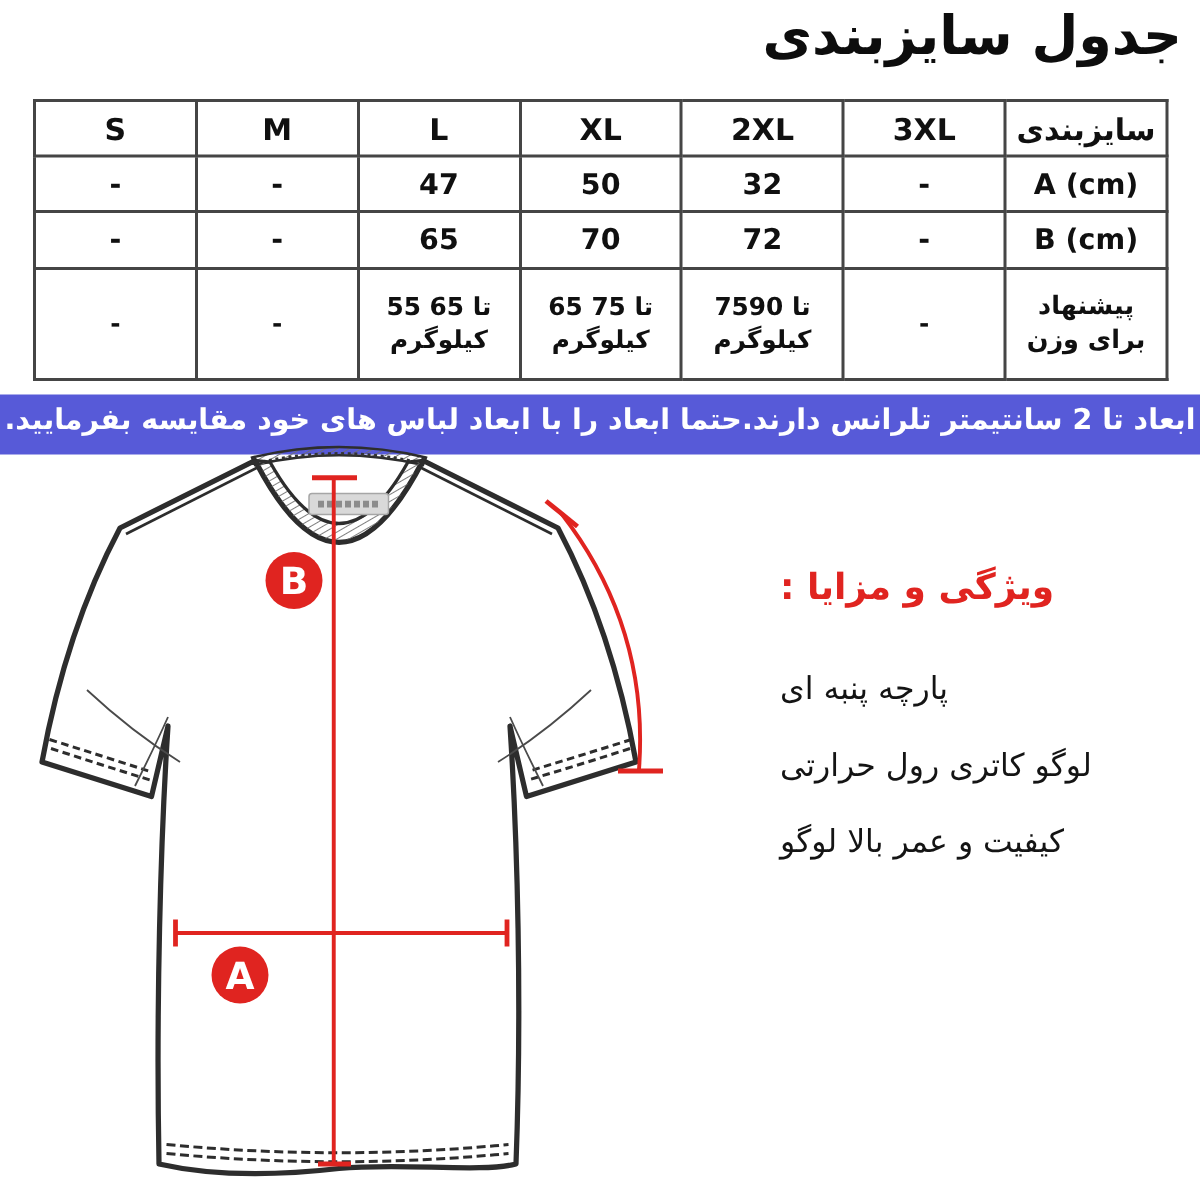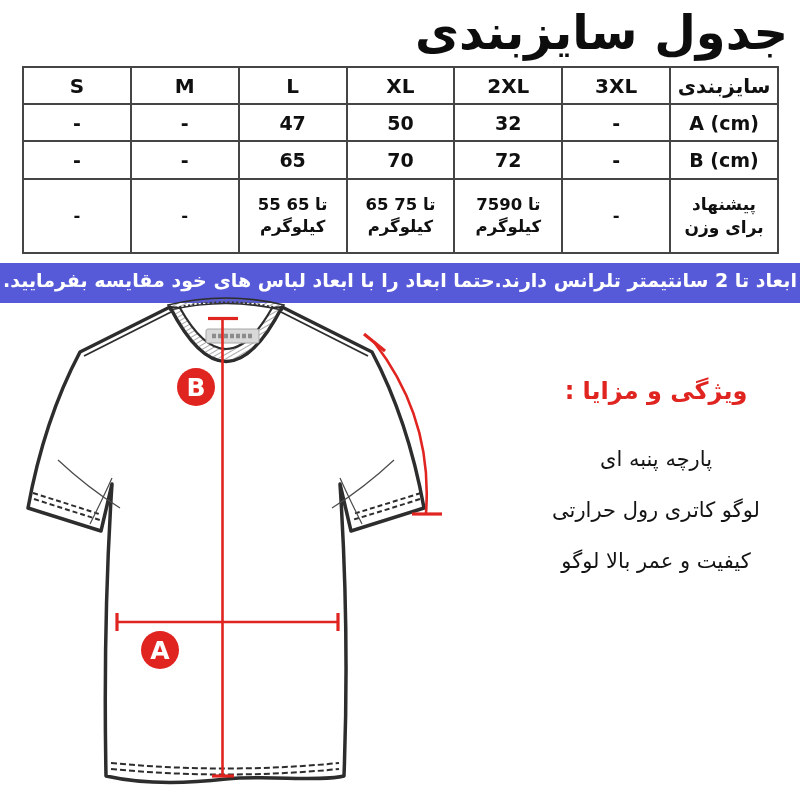--- a/index.html
+++ b/index.html
@@ -2,21 +2,21 @@
 <html><head>
 <meta charset="utf-8">
 <style>
   html,body{margin:0;padding:0;}
   body{
     width:800px;height:800px;position:relative;background:#ffffff;overflow:hidden;
     font-family:"DejaVu Sans", sans-serif;
   }
   .title{
     position:absolute;top:4px;right:12px;direction:rtl;
-    font-size:48px;font-weight:bold;color:#0d0d0d;letter-spacing:0;
+    font-size:36px;font-weight:bold;color:#0d0d0d;letter-spacing:0;
   }
   table.size-table{
     position:absolute;left:22px;top:66px;width:757px;
     border-collapse:collapse;table-layout:fixed;
   }
   table.size-table td,table.size-table th{
     border:2px solid #454545;text-align:center;vertical-align:middle;
     font-weight:bold;color:#101010;padding:0;white-space:pre-line;
   }
   tr.r-head{height:37px;}  tr.r-head th{font-size:20px;}
@@ -26,21 +26,21 @@
   .rtl-cell{direction:rtl;font-size:18px;}
   tr.r-w td.rtl-cell{font-size:17px;margin-top:30px;}
   .ltr-cell{direction:ltr;}
   .banner{
     position:absolute;left:0;top:263px;width:800px;height:40px;
     background:#575ad8;color:#ffffff;font-weight:bold;font-size:19px;
     line-height:35px;text-align:center;direction:rtl;
   }
   .shirt-svg{position:absolute;left:0;top:290px;width:470px;height:510px;}
   .features{
-    position:absolute;left:520px;top:374px;width:272px;text-align:center;
+    position:absolute;left:520px;top:374px;width:272px;text-align:left;
   }
   .features h2{
     margin:0;padding:0;direction:rtl;color:#e02420;
     font-size:24px;font-weight:bold;line-height:34px;
   }
   .features ul{list-style:none;margin:26px 0 0 0;padding:0;}
   .features li{
     direction:rtl;font-size:21px;font-weight:normal;color:#141414;line-height:51px;
   }
 </style>

